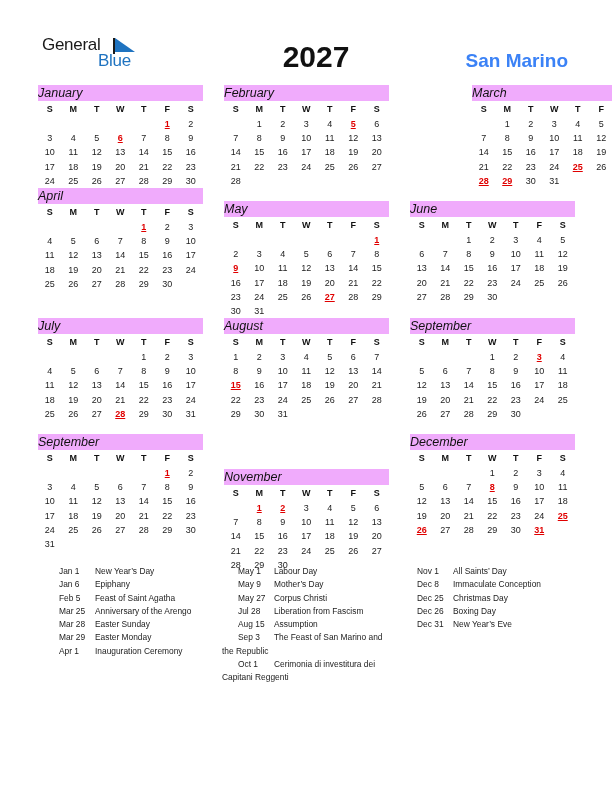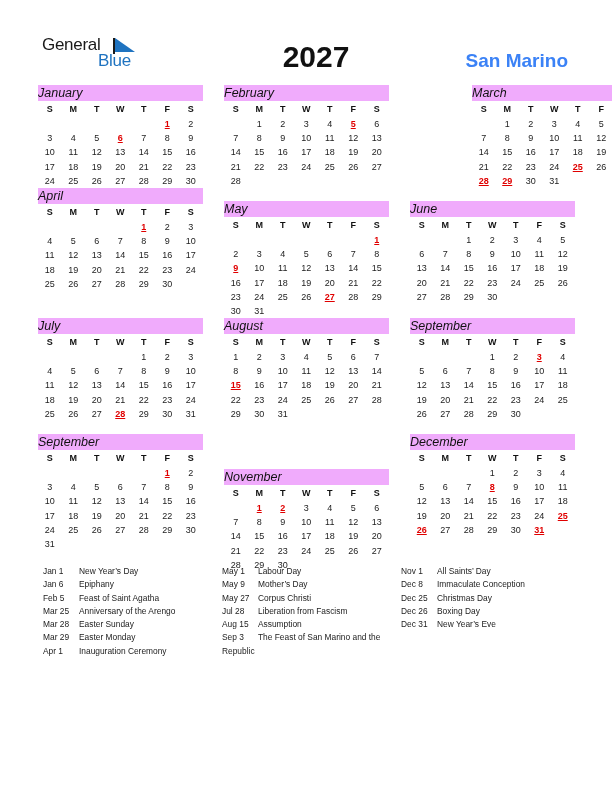--- a/index.html
+++ b/index.html
@@ -24,21 +24,21 @@
     .month { position: absolute; width: 165px; }
     .month-head { height: 16px; background: #f0abfc; 
       font-size: 12.5px; font-weight: normal; font-style: italic; line-height: 16px; color: #111; }
     .grid { display: grid; grid-template-columns: repeat(7, 23.5px); }
     .dow { height: 16px; line-height: 16px; text-align: center; font-size: 9px; font-weight: bold; color: #111; }
     .day { height: 14.2px; line-height: 14.2px; text-align: center; font-size: 9px; color: #222; }
     .day.hol { color: #e00000; font-weight: bold; text-decoration: underline; }
 
     .hlist { position: absolute; top: 565px; font-size: 8.4px; color: #222; }
     .hrow { display: flex; line-height: 13.3px; }
-    .hdate { flex: 0 0 36px; }
+    .hdate { flex: 0 0 36px; margin-left: 16px; }
     .hname { flex: 1; }
     .hlist.c1 { left: 43px; width: 170px; }
     .hlist.c2 { left: 222px; width: 170px; }
     .hlist.c3 { left: 401px; width: 175px; }
     .hrow.wrap { display: block; }
     .hrow.wrap .hdate { display: inline-block; width: 36px; }
   </style>
 </head>
 <body>
 
@@ -644,20 +644,21 @@
       </div>
       <div class="hrow">
         <span class="hdate">Jul 28</span>
         <span class="hname">Liberation from Fascism</span>
       </div>
       <div class="hrow">
         <span class="hdate">Aug 15</span>
         <span class="hname">Assumption</span>
       </div>
       <div class="hrow wrap"><span class="hdate">Sep 3</span><span class="hname" style="margin-left: 0px;">The Feast of San Marino and the Republic</span></div>
+      <div class="hrow wrap"><span class="hdate">Oct 1</span><span class="hname" style="margin-left: 0px;">Cerimonia di investitura dei Capitani Reggenti</span></div>
     </div>
   <div class="hlist c3" id="hcol3">
       <div class="hrow">
         <span class="hdate">Nov 1</span>
         <span class="hname">All Saints’ Day</span>
       </div>
       <div class="hrow">
         <span class="hdate">Dec 8</span>
         <span class="hname">Immaculate Conception</span>
       </div>

